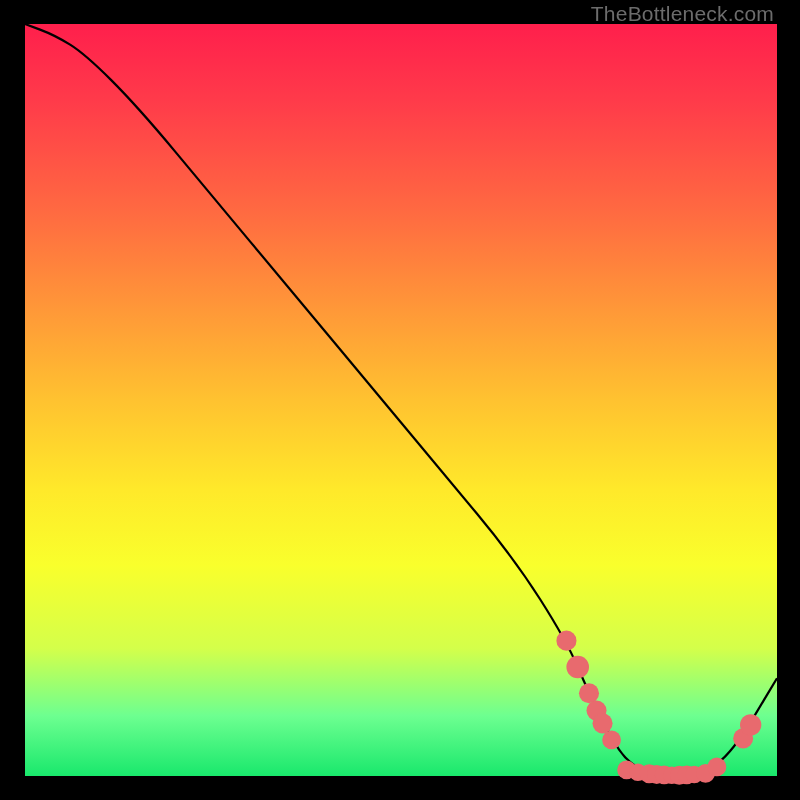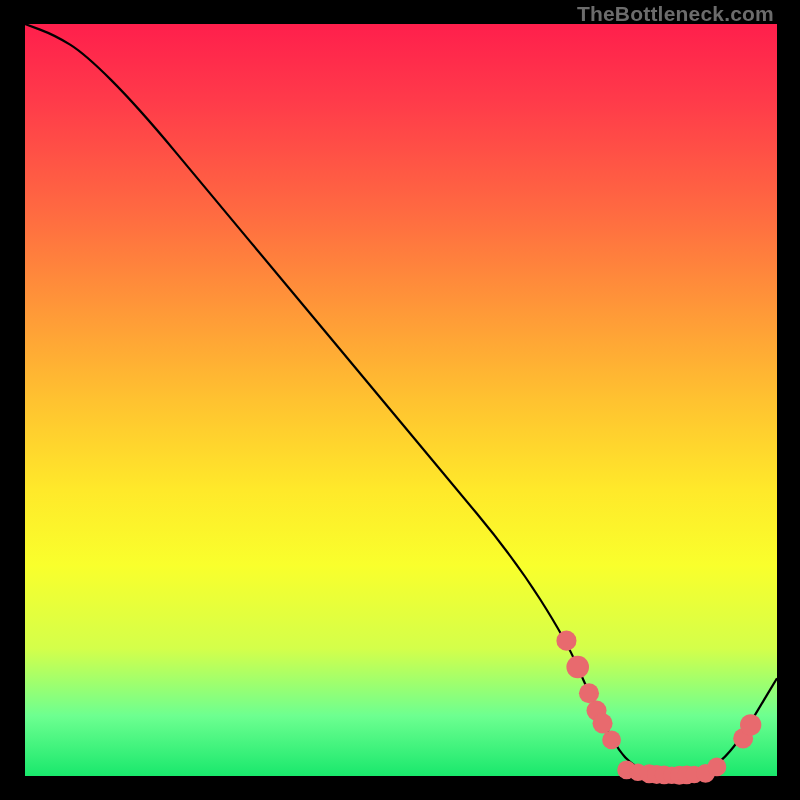--- a/index.html
+++ b/index.html
@@ -29,21 +29,21 @@
       #6dff90 92%,
       #19e86c 100%);
   }
   .watermark {
     position: absolute;
     top: 2px;
     right: 26px;
     color: #6c6c6c;
     font-size: 21px;
     letter-spacing: 0.2px;
-    font-weight: 700;
+    font-weight: 400;
   }
   svg.plot {
     position: absolute;
     left: 25px;
     top: 24px;
     width: 752px;
     height: 752px;
     overflow: visible;
   }
   .curve {

